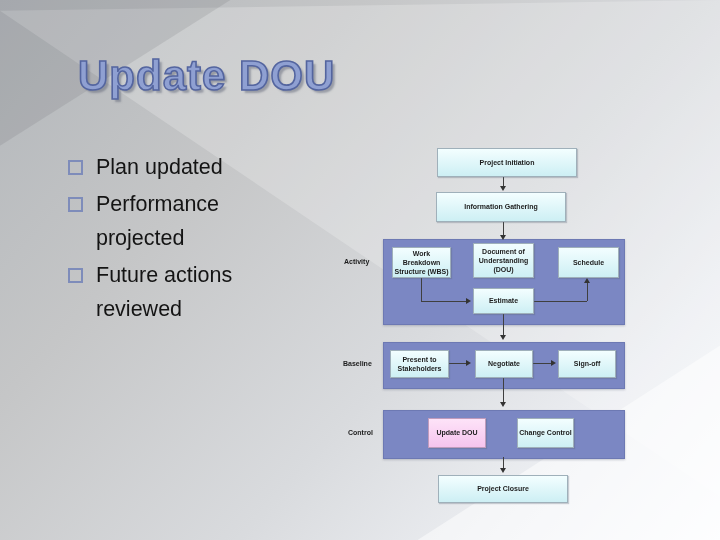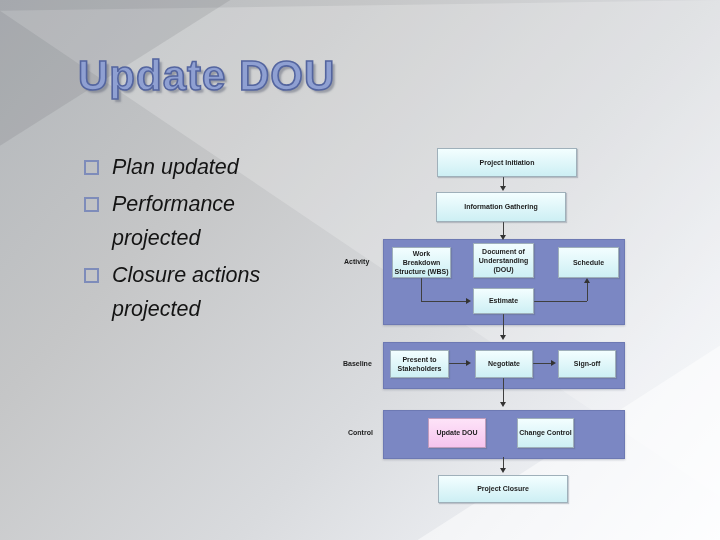--- a/index.html
+++ b/index.html
@@ -16,21 +16,21 @@
   
   .title{
     position:absolute;left:78px;top:52px;
     font-size:42px;font-weight:bold;letter-spacing:1px;
     color:var(--title_fill,#8fa0d2);
     -webkit-text-stroke:1.6px var(--title_outline,#54659f);
     text-shadow:3px 3px 2px rgba(96,102,120,0.5);
   }
 
   
-  .bullets{position:absolute;left:80px;top:150px;width:240px;font-style:italic;}
+  .bullets{position:absolute;left:64px;top:150px;width:240px;}
   .bullet-item{display:flex;margin-bottom:3px;}
   .bullet-marker{flex:0 0 auto;width:11px;height:11px;border:2px solid var(--bullet_marker,#7e8cba);margin:10px 13px 0 4px;background:transparent;}
   .bullet-text{font-size:21.5px;line-height:34px;color:var(--body_text,#141414);width:172px;}
 
   
   .lane{position:absolute;background:var(--lane_fill,#7b87c3);border:1px solid #6d79b3;box-shadow:0 1px 2px rgba(80,85,110,0.3);}
   #lane-activity{left:383px;top:239px;width:240px;height:84px;}
   #lane-baseline{left:383px;top:342px;width:240px;height:45px;}
   #lane-control{left:383px;top:410px;width:240px;height:47px;}
 
@@ -81,21 +81,21 @@
     <div class="bullet-item">
       <span class="bullet-marker"></span>
       <span class="bullet-text">Plan updated</span>
     </div>
     <div class="bullet-item">
       <span class="bullet-marker"></span>
       <span class="bullet-text">Performance projected</span>
     </div>
     <div class="bullet-item">
       <span class="bullet-marker"></span>
-      <span class="bullet-text">Closure actions projected</span>
+      <span class="bullet-text">Future actions reviewed</span>
     </div>
   </div>
 
   <div class="lane" id="lane-activity"></div>
   <div class="lane" id="lane-baseline"></div>
   <div class="lane" id="lane-control"></div>
 
   <div class="lane-label" id="label-activity">Activity</div>
   <div class="lane-label" id="label-baseline">Baseline</div>
   <div class="lane-label" id="label-control">Control</div>

